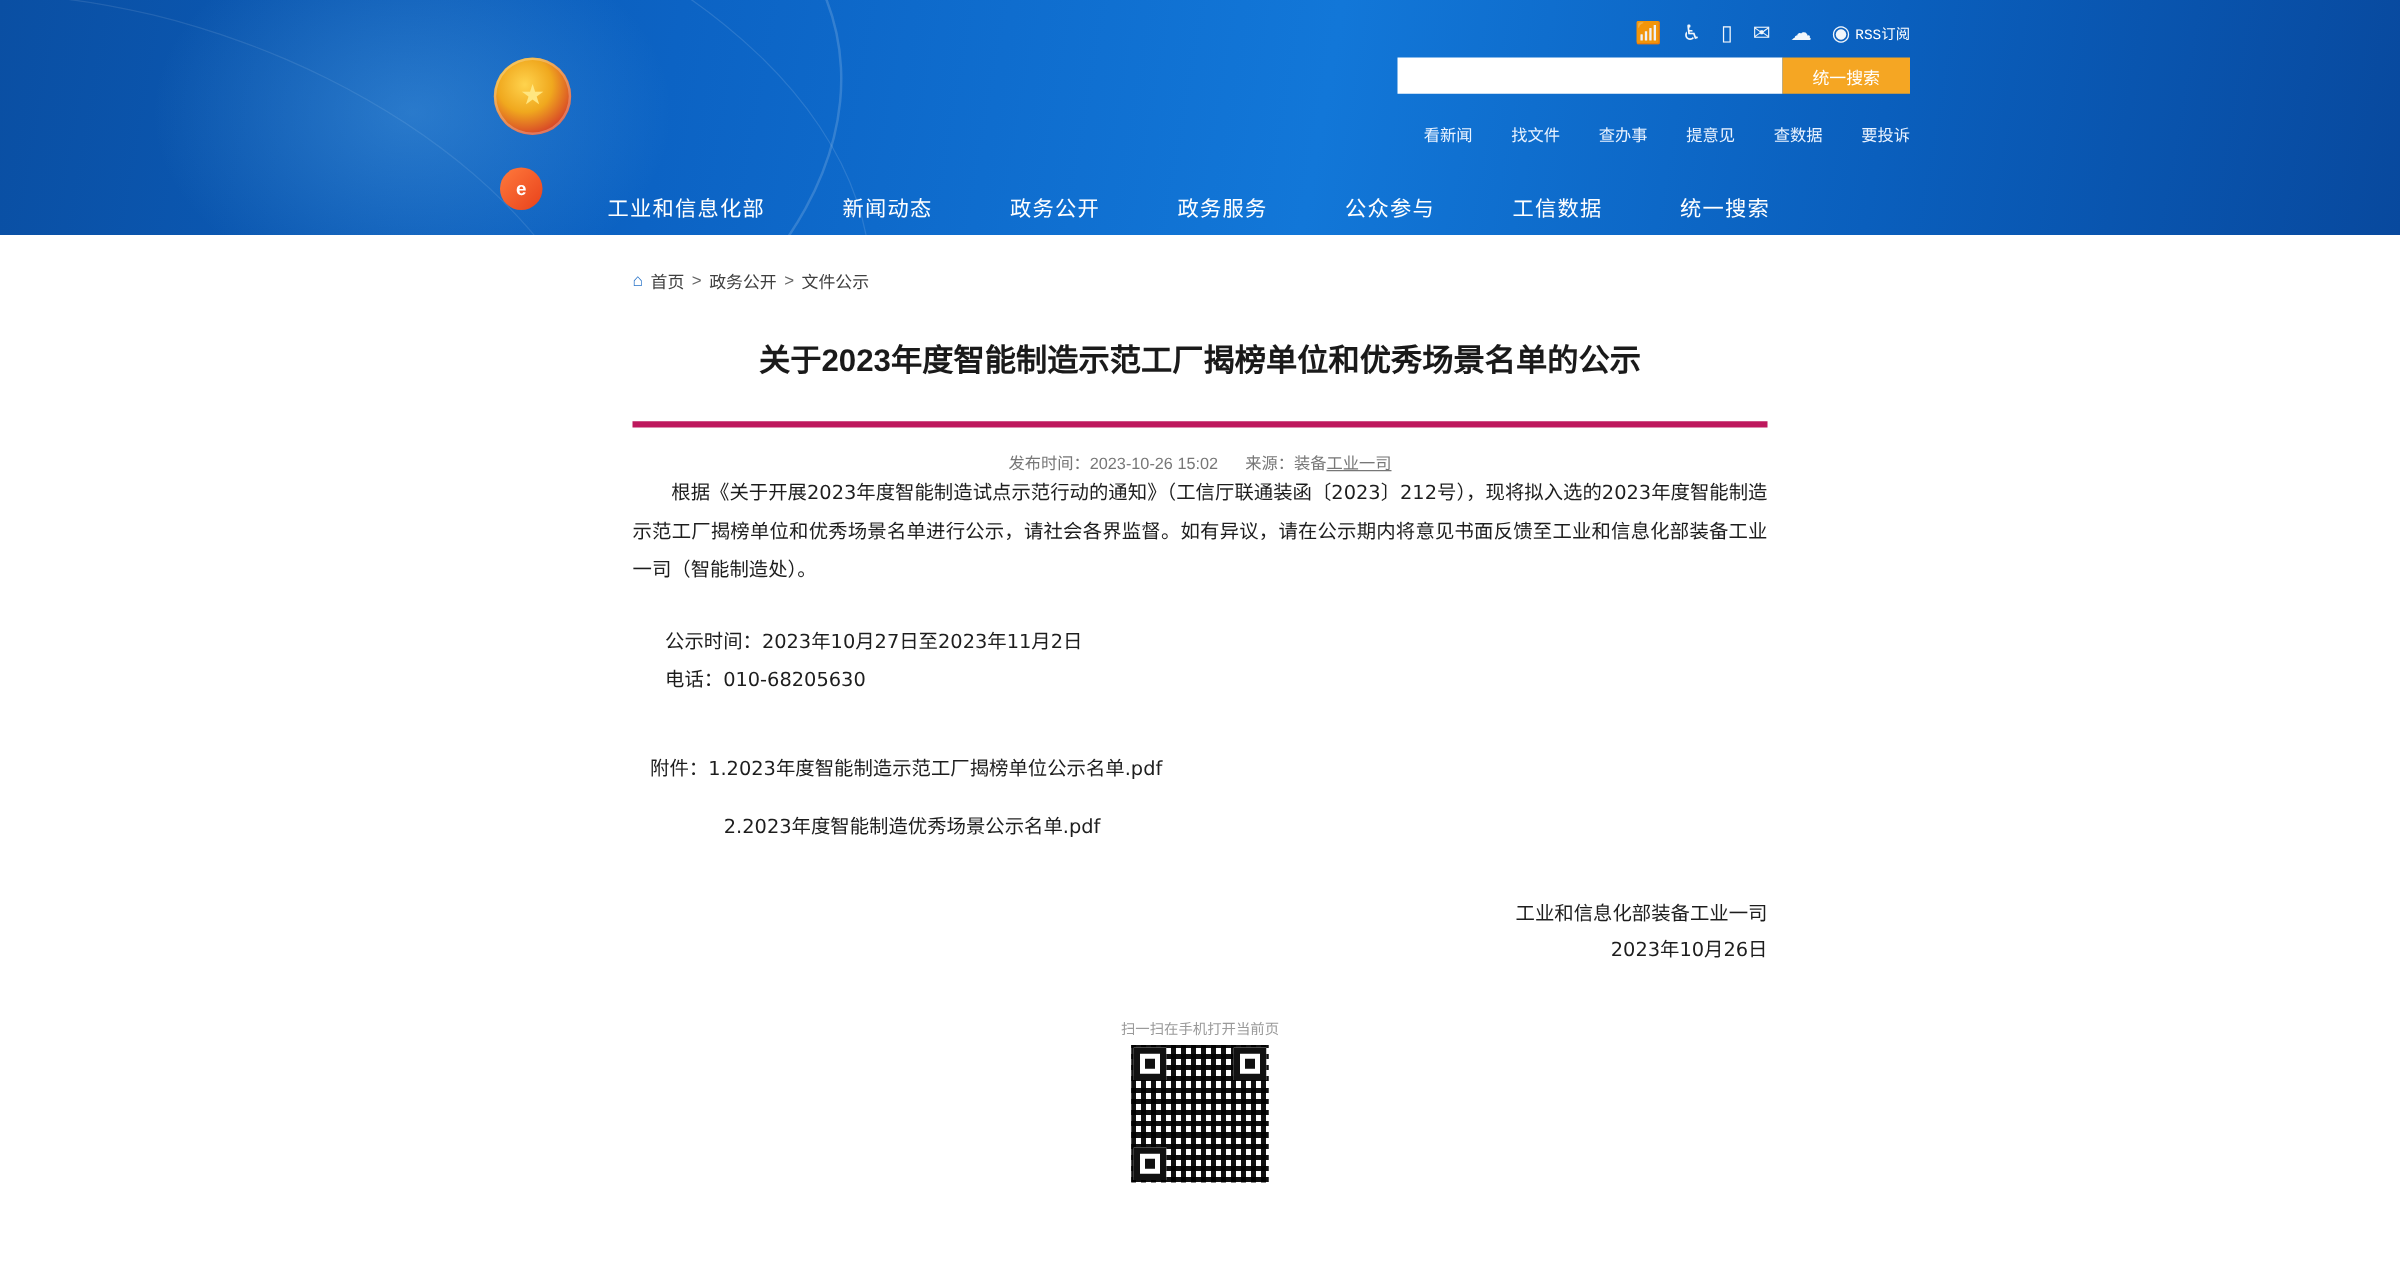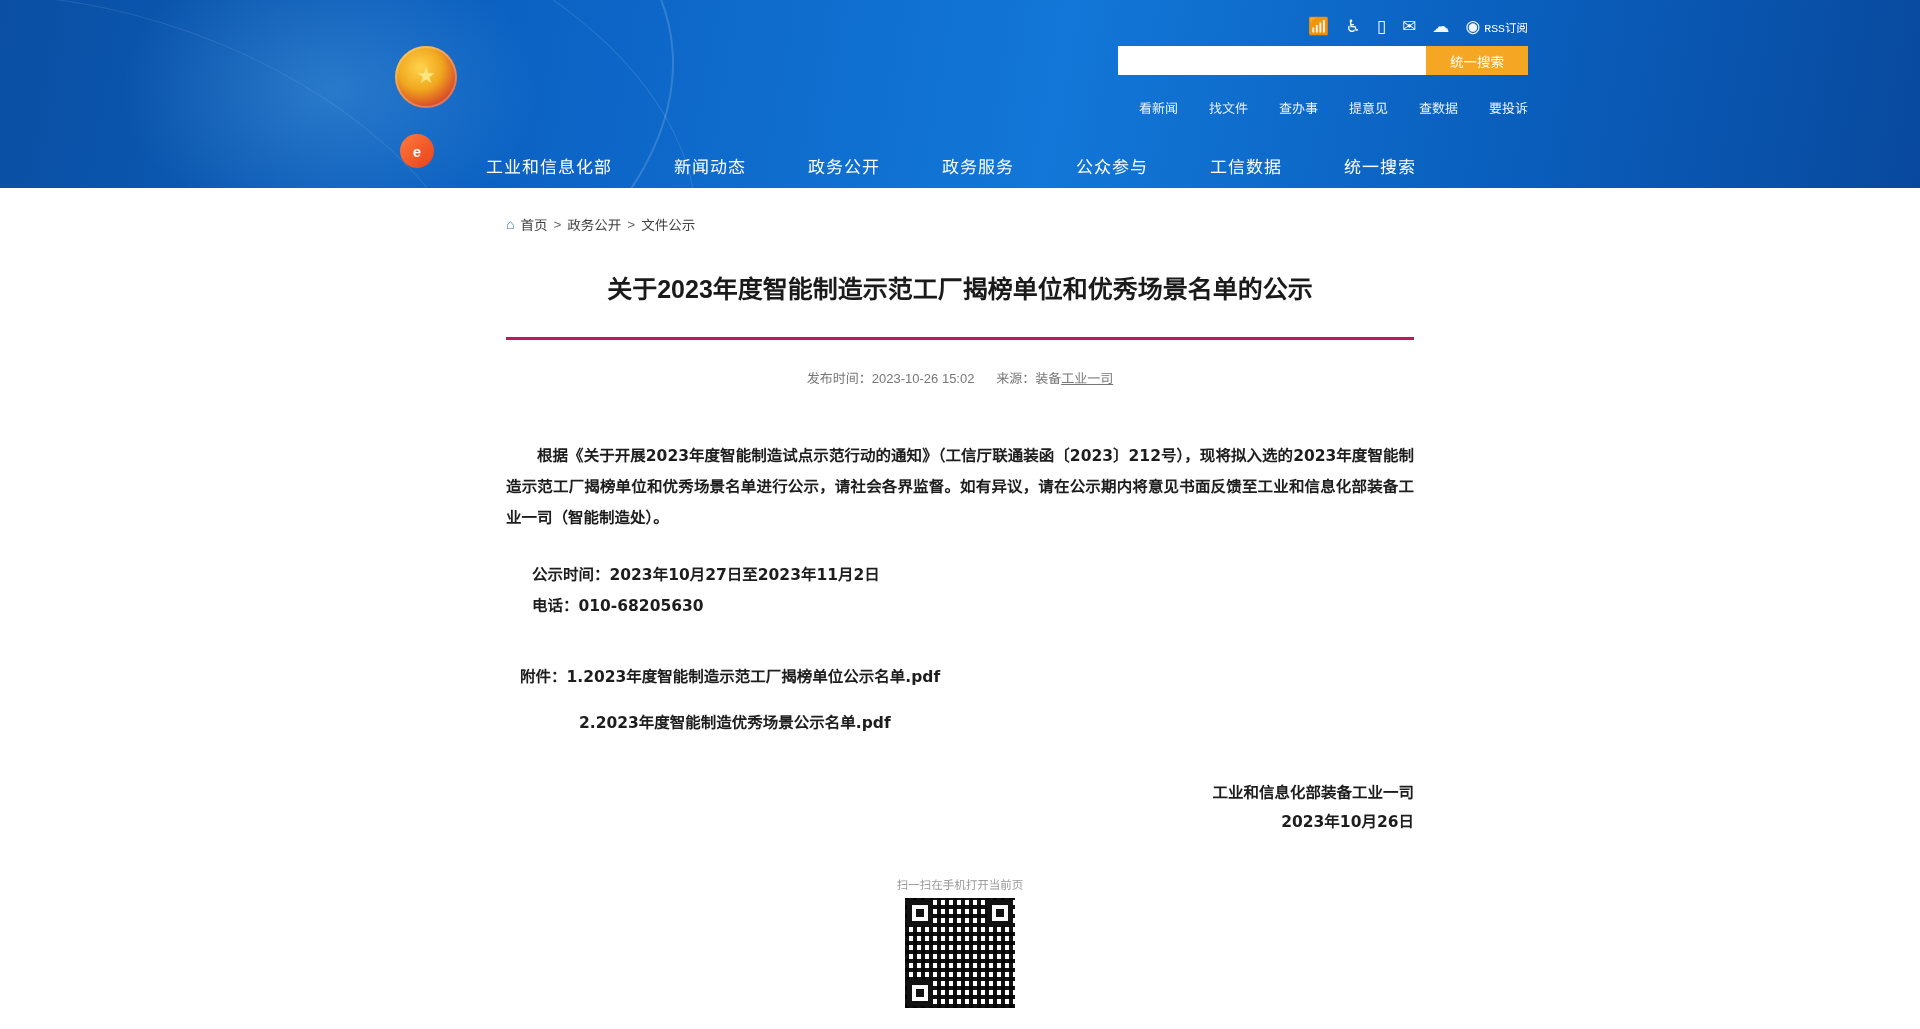--- a/index.html
+++ b/index.html
@@ -161,37 +161,35 @@
     margin: 0 auto;
     padding-top: 38px;
   }
   .title {
     text-align: center;
     font-size: 25px;
     font-weight: bold;
     color: #1a1a1a;
     line-height: 1.4;
     padding-bottom: 30px;
-    border-bottom: 3px solid #be185d;
+    border-bottom: 5px solid #be185d;
   }
   .meta {
-    margin-top: 28px;
+    margin-top: 18px;
     text-align: center;
     font-size: 13px;
     color: #777;
   }
   .meta .src-link { color: #777; text-decoration: underline; }
 
   .body {
-    margin-top: 54px;
     font-family: "DejaVu Sans", "Liberation Sans", sans-serif;
     font-size: 15.5px;
     color: #1d1d1d;
     line-height: 2.0;
-    font-weight: bold;
   }
   .body p.indent { text-indent: 2em; margin: 0 0 26px 0; text-align: justify; }
   .body p.plain  { margin: 0; padding-left: 26px; }
   .body .gap { height: 24px; }
   .attach { margin: 0; padding-left: 14px; }
   .attach .att-line { padding-left: 0; }
   .attach .att-line.second { padding-left: 59px; }
   .signature {
     margin-top: 40px;
     text-align: right;

